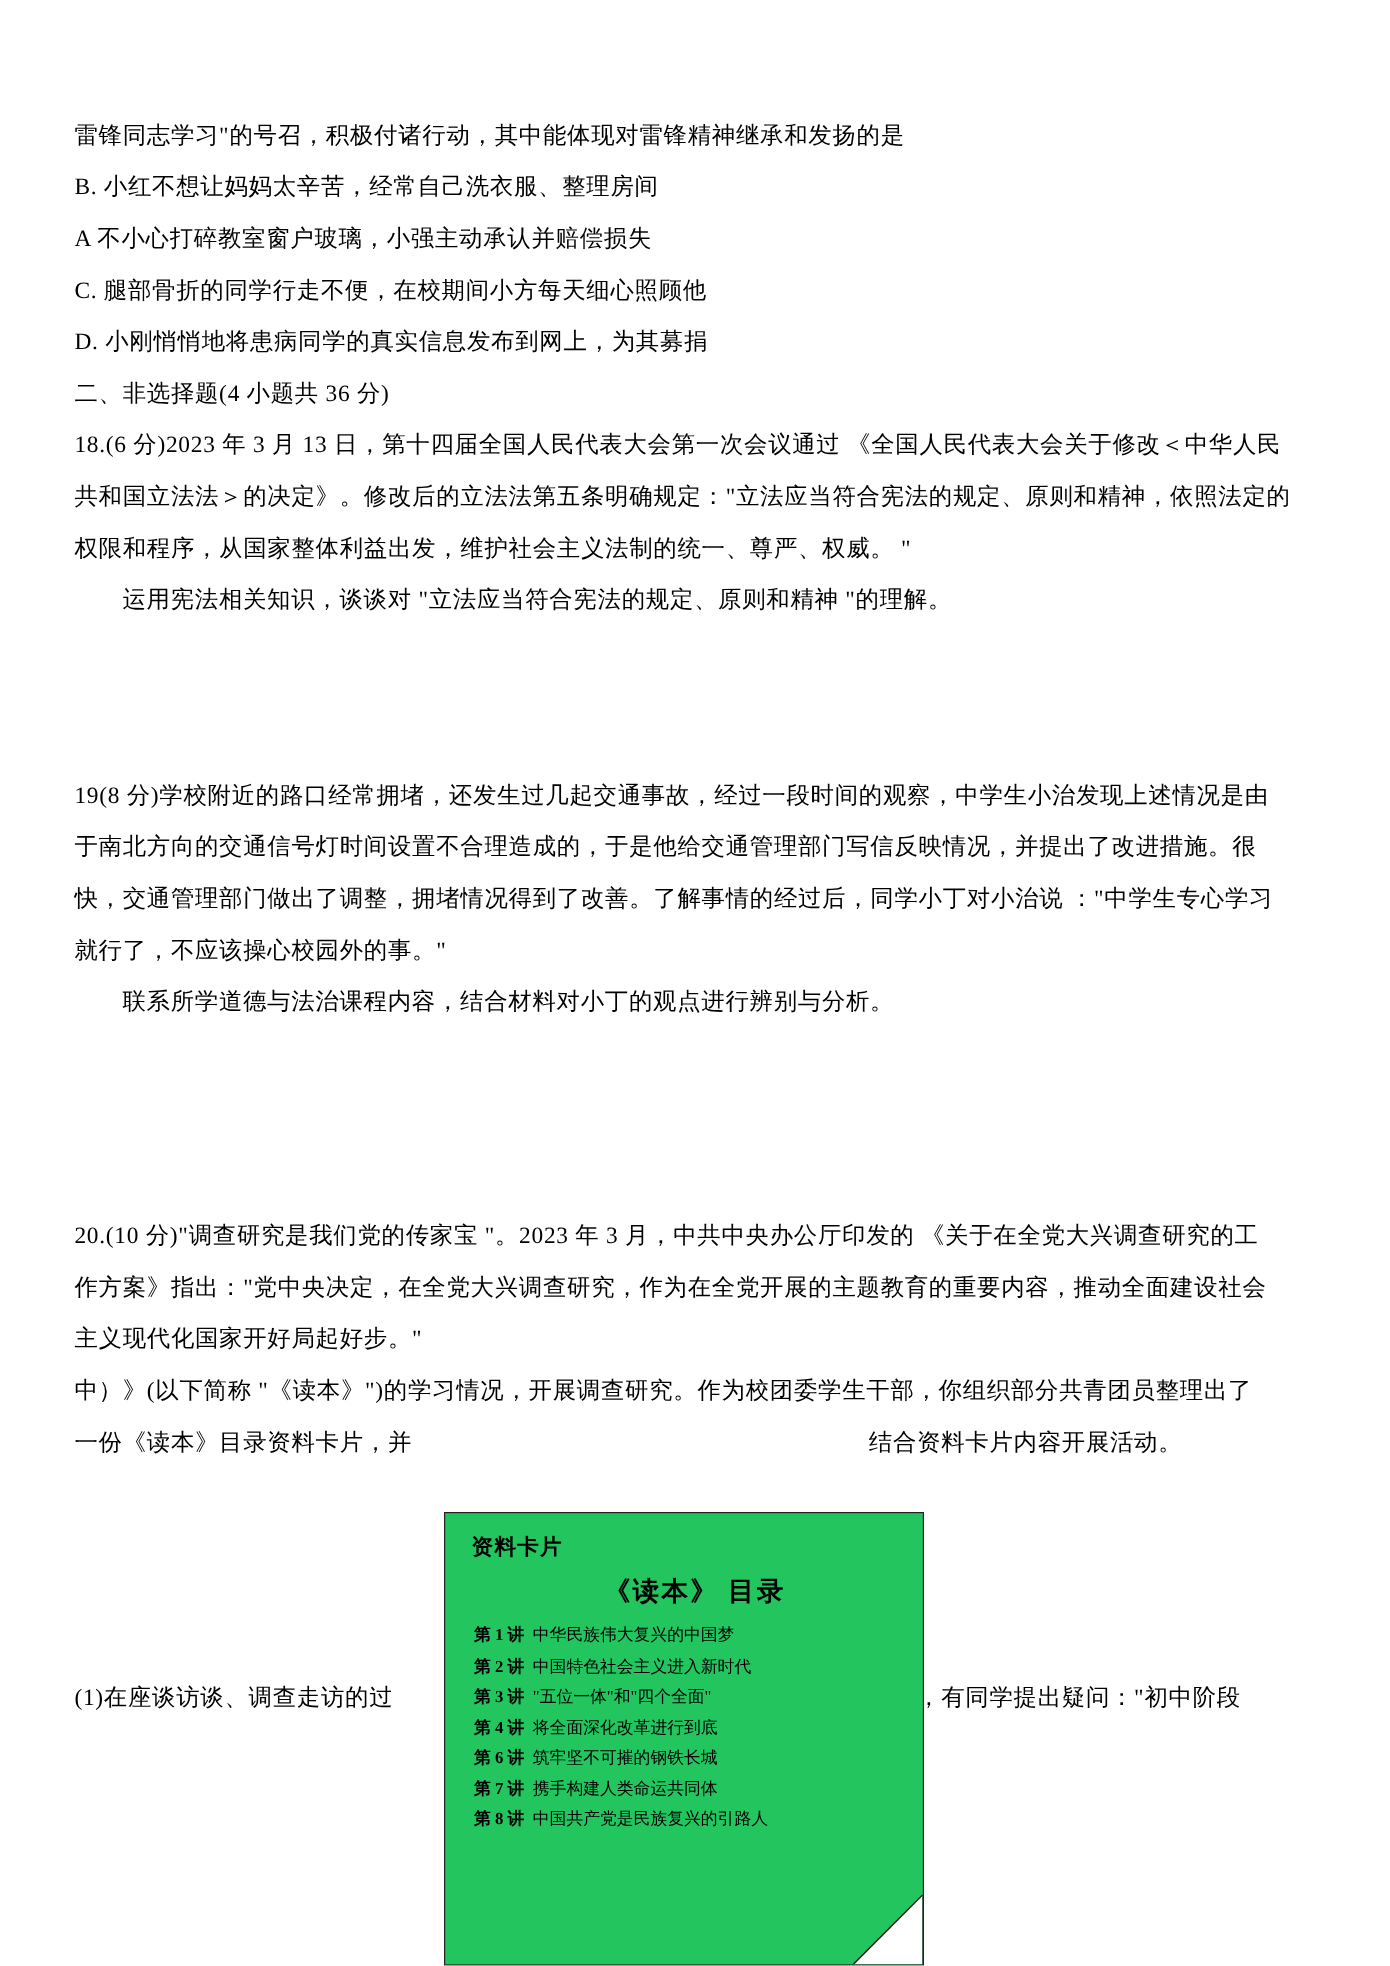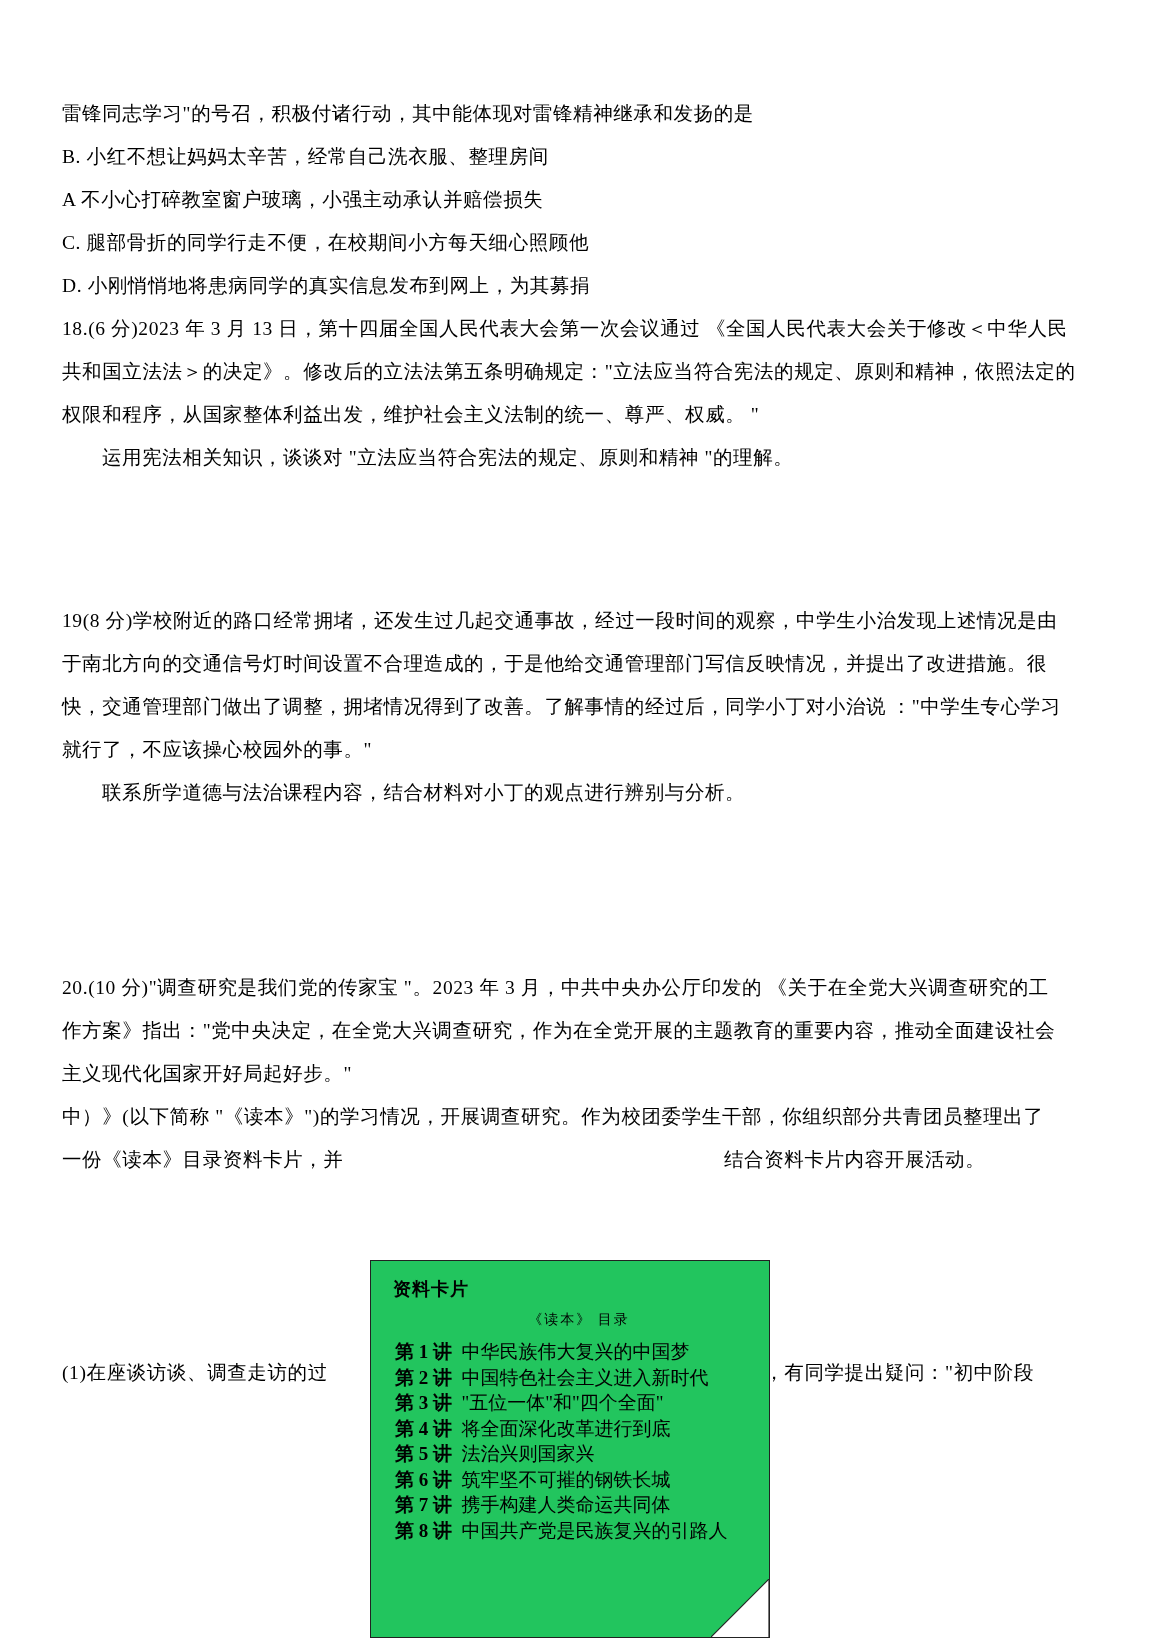--- a/index.html
+++ b/index.html
@@ -63,31 +63,31 @@
     overflow: hidden;
   }
   .card-title {
     font-family: "Liberation Serif", "DejaVu Serif", serif;
     font-weight: bold;
     font-size: 18px;
     margin: 16px 0 0 22px;
     letter-spacing: 1px;
   }
   .card-sub {
-    font-weight: normal;
-    font-size: 14px;
+    font-weight: bold;
+    font-size: 22px;
     text-align: center;
     margin: 10px 0 0 18px;
     letter-spacing: 2px;
   }
   .card-list {
     margin: 10px 0 0 24px;
   }
   .card-item {
-    font-size: 19px;
+    font-size: 14px;
     line-height: 25.5px;
     font-family: "Liberation Serif", "DejaVu Serif", serif;
     white-space: pre;
   }
   .card-item b {
     font-weight: bold;
   }
   .fold {
     position: absolute;
     right: 0px;
@@ -115,20 +115,21 @@
   <div class="content">
 
     <div class="para">
       <p class="line">雷锋同志学习"的号召，积极付诸行动，其中能体现对雷锋精神继承和发扬的是</p>
       <p class="line">B. 小红不想让妈妈太辛苦，经常自己洗衣服、整理房间</p>
       <p class="line">A 不小心打碎教室窗户玻璃，小强主动承认并赔偿损失</p>
       <p class="line">C. 腿部骨折的同学行走不便，在校期间小方每天细心照顾他</p>
       <p class="line">D. 小刚悄悄地将患病同学的真实信息发布到网上，为其募捐</p>
     </div>
 
+    <p class="line">二、非选择题(4 小题共 36 分)</p>
 
     <div class="para">
       <p class="line">18.(6 分)2023 年 3 月 13 日，第十四届全国人民代表大会第一次会议通过 《全国人民代表大会关于修改＜中华人民</p>
       <p class="line">共和国立法法＞的决定》。修改后的立法法第五条明确规定："立法应当符合宪法的规定、原则和精神，依照法定的</p>
       <p class="line">权限和程序，从国家整体利益出发，维护社会主义法制的统一、尊严、权威。 "</p>
       <p class="line indent">运用宪法相关知识，谈谈对 "立法应当符合宪法的规定、原则和精神 "的理解。</p>
     </div>
 
     <div class="gap-md"></div>
 
@@ -167,21 +168,20 @@
 
   <div class="card-wrap">
     <div class="card">
       <div class="card-title">资料卡片</div>
       <div class="card-sub">《读本》 目录</div>
       <div class="card-list">
         <div class="card-item"><b>第 1 讲</b>&nbsp;&nbsp;<span>中华民族伟大复兴的中国梦</span></div>
         <div class="card-item"><b>第 2 讲</b>&nbsp;&nbsp;<span>中国特色社会主义进入新时代</span></div>
         <div class="card-item"><b>第 3 讲</b>&nbsp;&nbsp;<span>"五位一体"和"四个全面"</span></div>
         <div class="card-item"><b>第 4 讲</b>&nbsp;&nbsp;<span>将全面深化改革进行到底</span></div>
-        <div class="card-item"><b>第 5 讲</b>&nbsp;&nbsp;<span>法治兴则国家兴</span></div>
         <div class="card-item"><b>第 6 讲</b>&nbsp;&nbsp;<span>筑牢坚不可摧的钢铁长城</span></div>
         <div class="card-item"><b>第 7 讲</b>&nbsp;&nbsp;<span>携手构建人类命运共同体</span></div>
         <div class="card-item"><b>第 8 讲</b>&nbsp;&nbsp;<span>中国共产党是民族复兴的引路人</span></div>
       </div>
       <div class="fold">
         <svg width="58" height="58" viewBox="0 0 58 58">
           <polygon points="0,58 58,58 58,0" fill="#ffffff"></polygon>
           <polyline points="0,58 58,0" fill="none" stroke="#222" stroke-width="1.2"></polyline>
           <polyline points="58,0 58,58" fill="none" stroke="#222" stroke-width="1.2"></polyline>
         </svg>

